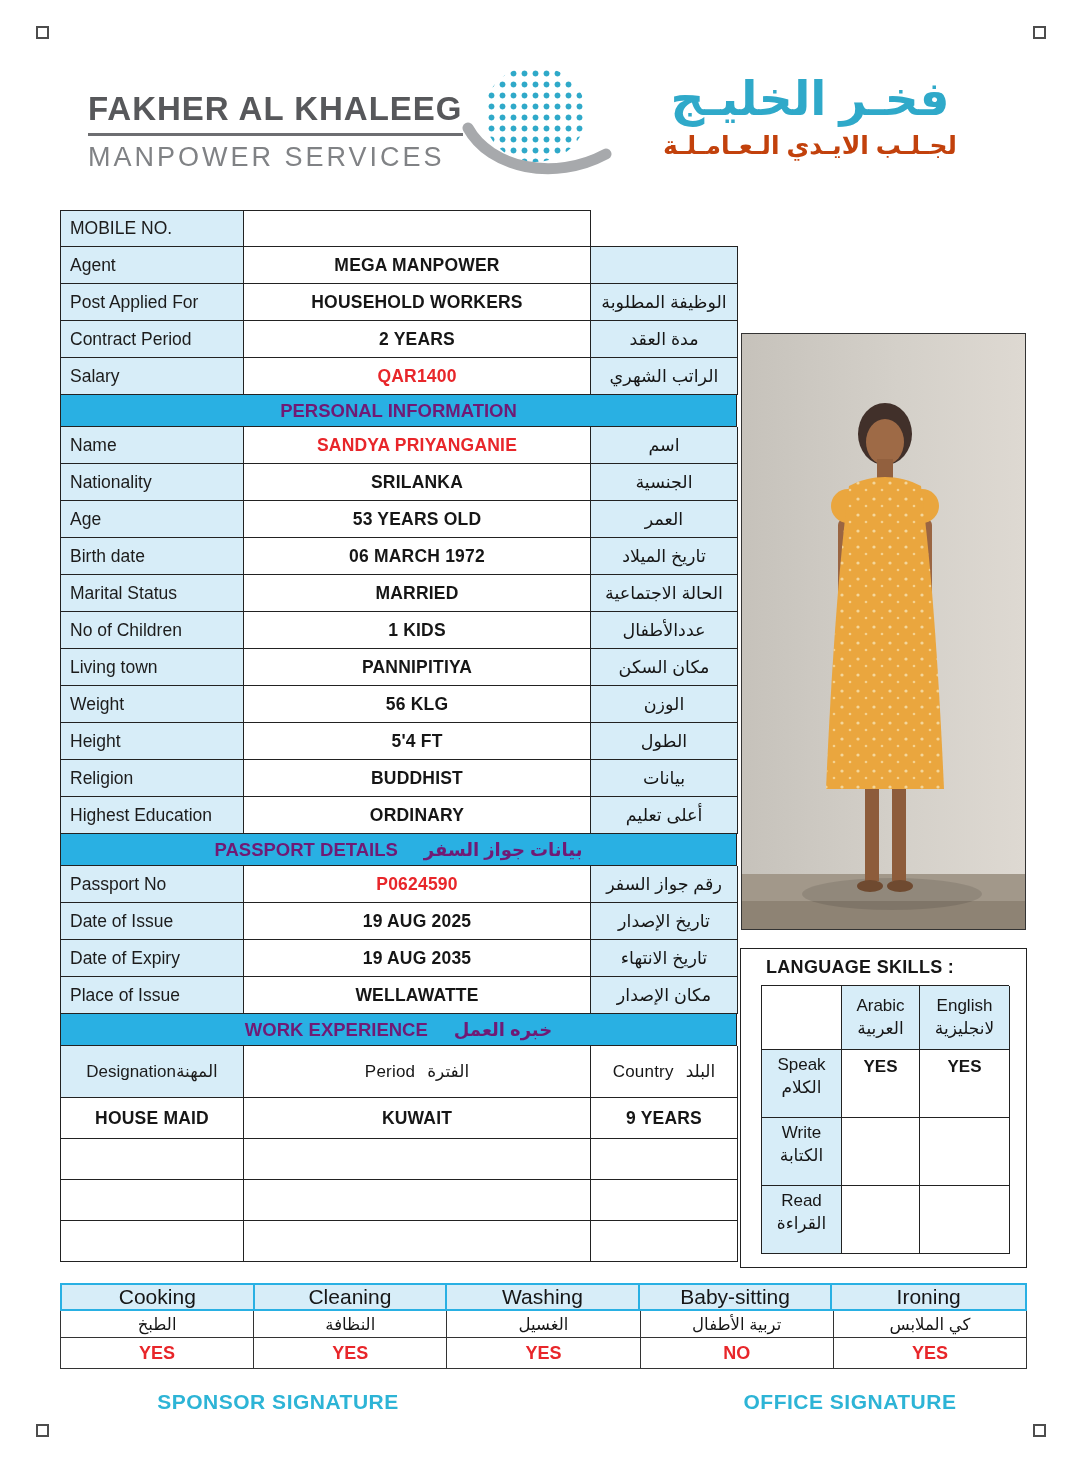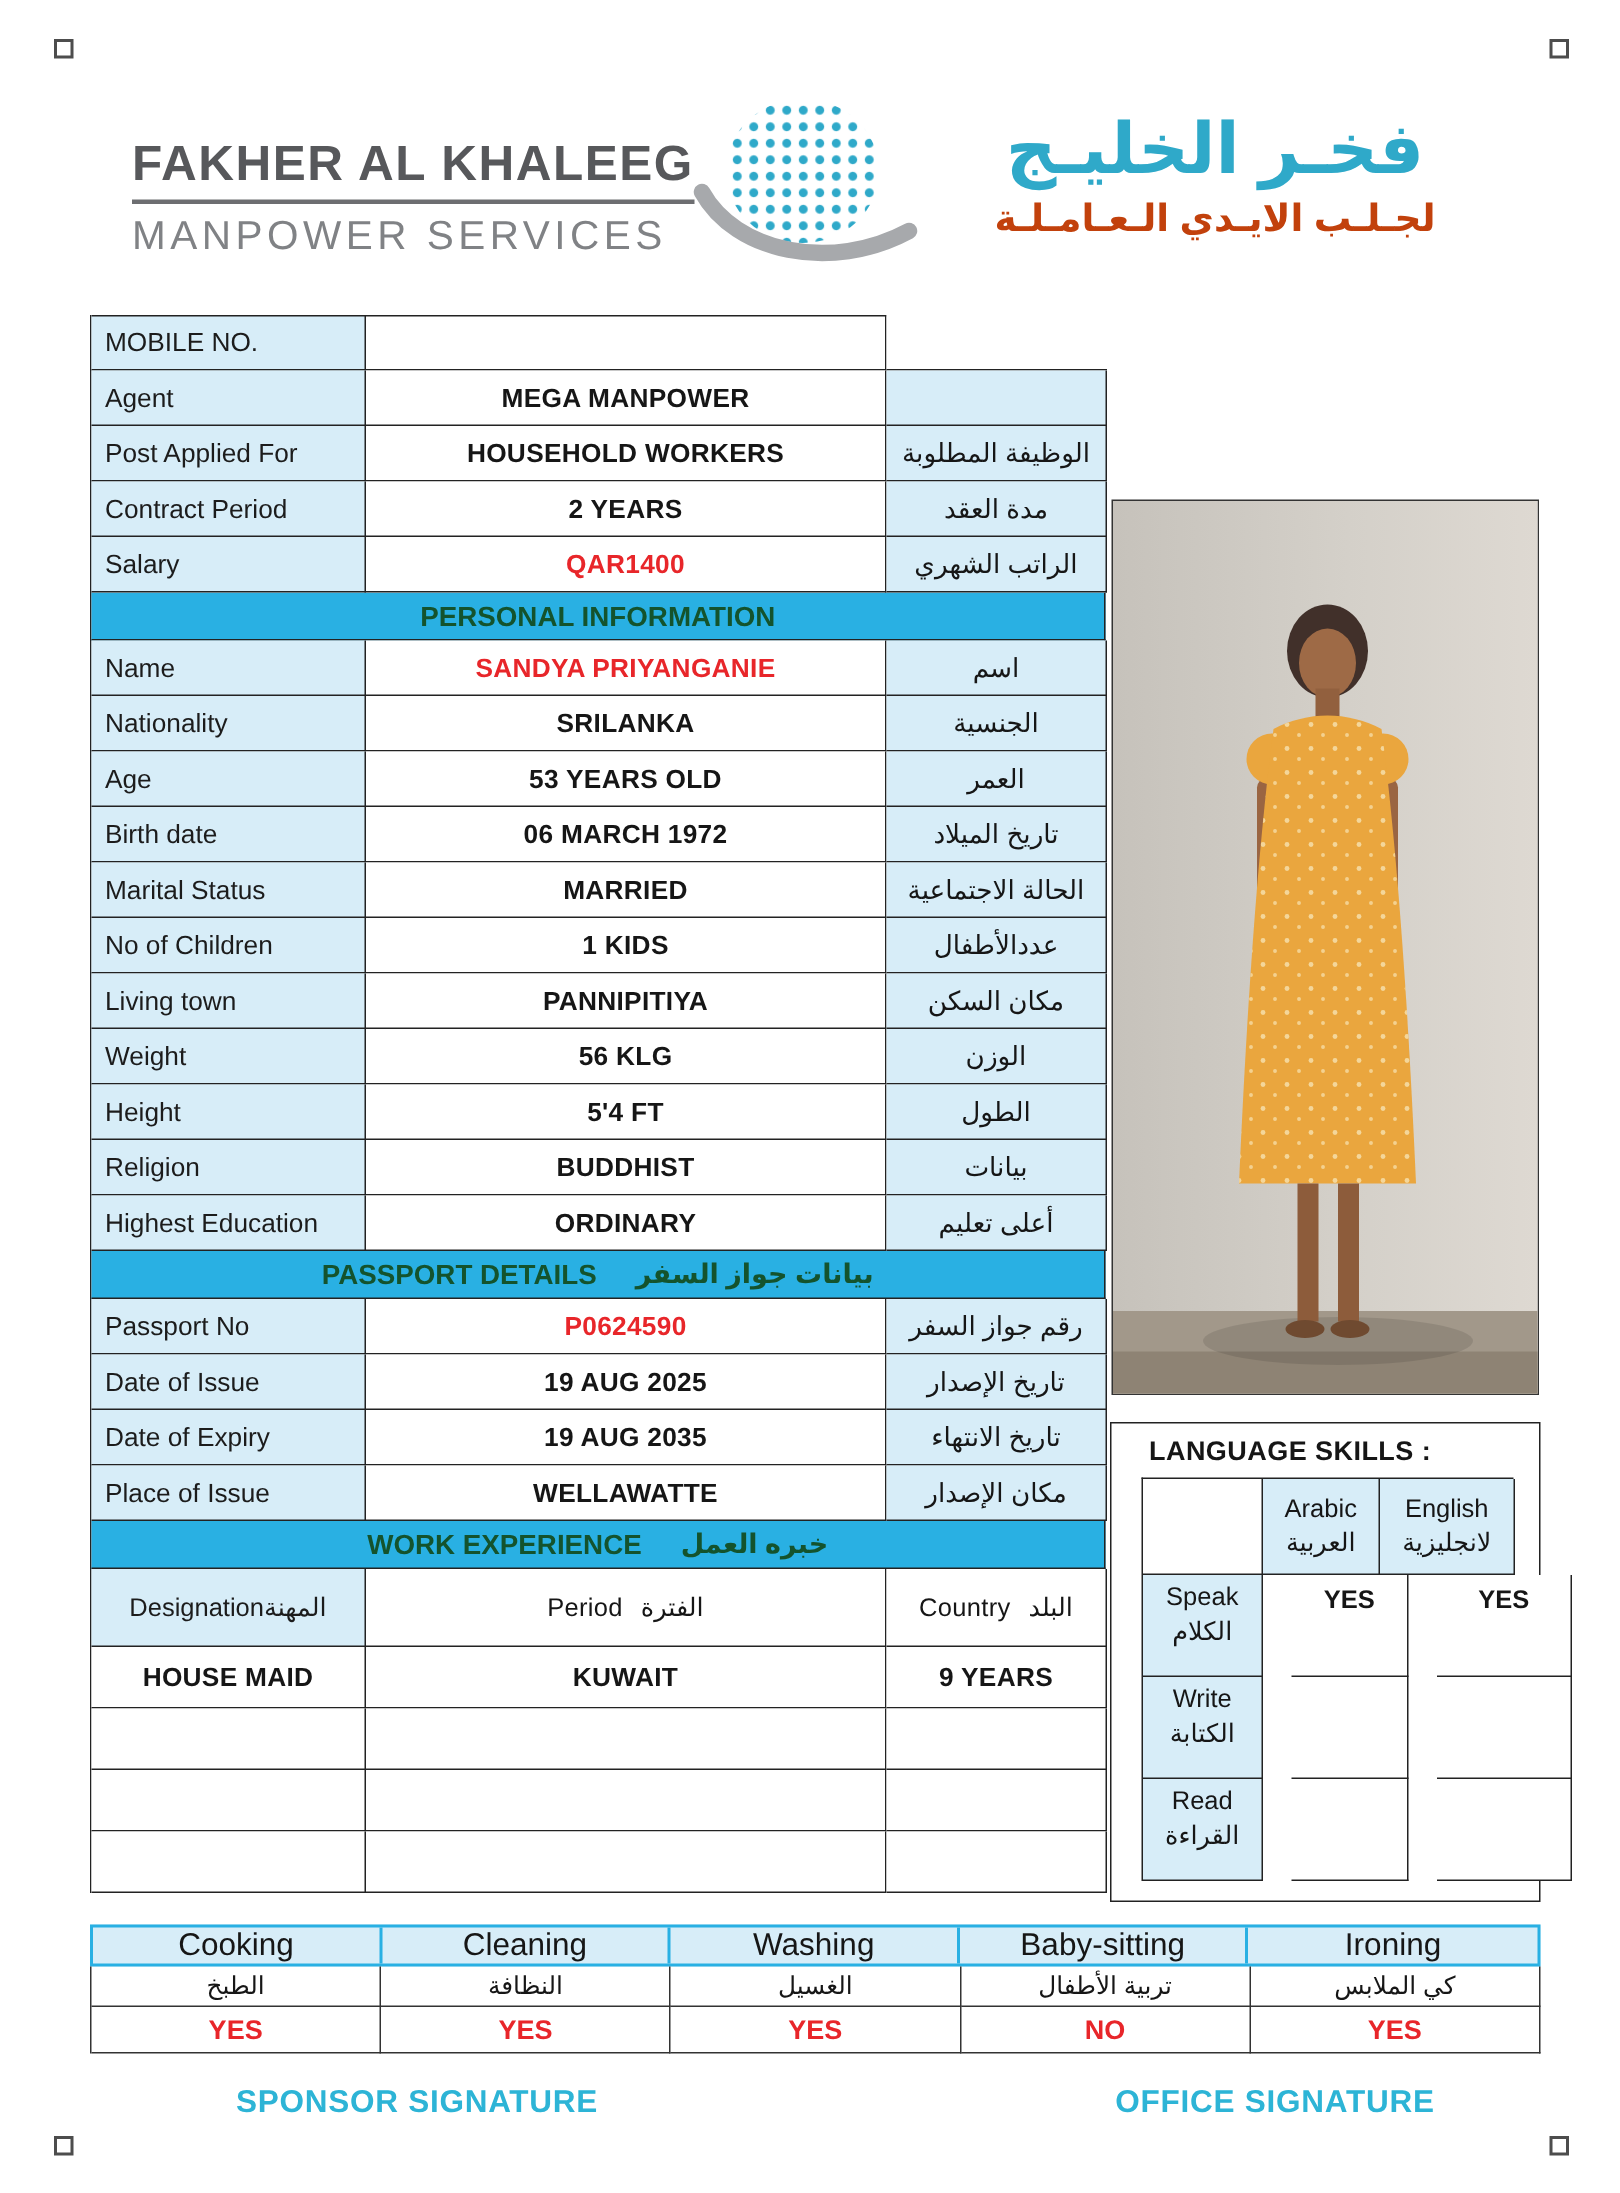--- a/index.html
+++ b/index.html
@@ -34,42 +34,42 @@
   .mrow > div { border-right:1px solid #222; border-bottom:1px solid #222;
                 display:flex; align-items:center; font-size:17.5px; overflow:hidden; }
   .mrow.first > .lab, .mrow.first > .val { border-top:1px solid #222; }
   .lab { background:#d7edf8; padding-left:9px; color:#1c1c1c; }
   .val { background:#ffffff; justify-content:center; font-weight:bold; letter-spacing:0.2px; }
   .ar  { background:#d7edf8; justify-content:center; direction:rtl; }
   .blank { background:#ffffff; border-right:none !important; border-top:none; }
   .red { color:#e8262a; }
   .sechead { height:32px; background:#29b0e3; border-right:1px solid #222; border-bottom:1px solid #222;
              display:flex; align-items:center; justify-content:center; gap:26px;
-             font-weight:bold; font-size:18.5px; color:#14532d; }
+             font-weight:bold; font-size:18.5px; color:#701a75; }
   .sechead .arsp { direction:rtl; font-size:18px; }
   .whead { height:52px; }
   .whead > div { font-size:17px; }
   .wstack { flex-direction:row; justify-content:center; line-height:1.25; }
   .wmix { justify-content:center; gap:12px; }
   .wmix .arsp { direction:rtl; }
   .wrow { height:41px; }
 
   
   .photo-box { position:absolute; left:741px; top:333px; width:285px; height:597px;
                border:1px solid #333; overflow:hidden; }
 
   
   .langbox { position:absolute; left:740px; top:948px; width:287px; height:320px; border:1px solid #222; }
   .langtitle { position:absolute; left:25px; top:8px; font-size:18px; font-weight:600; letter-spacing:0.3px; }
   .langtable { position:absolute; left:20px; top:36px; width:248px;
                border-left:1px solid #222; border-top:1px solid #222; }
   .lrow { display:grid; grid-template-columns:80px 78px 90px; }
   .lrow > div { border-right:1px solid #222; border-bottom:1px solid #222; }
   .lrow.lhead { height:64px; }
-  .lrow.ldata { height:68px;gap:19px; }
+  .lrow.ldata { height:68px; }
   .lcell-empty { background:#ffffff; }
   .lhead-cell { background:#d7edf8; display:flex; flex-direction:column; align-items:center;
                 justify-content:center; font-size:17px; line-height:1.35; }
   .llab { background:#d7edf8; display:flex; flex-direction:column; align-items:center;
           justify-content:flex-start; padding-top:4px; font-size:17px; line-height:1.35; }
   .lval { background:#ffffff; display:flex; justify-content:center; align-items:flex-start;
           padding-top:7px; font-weight:bold; font-size:17px; }
   .llab .arline, .lhead-cell .arline { direction:rtl; }
 
   

